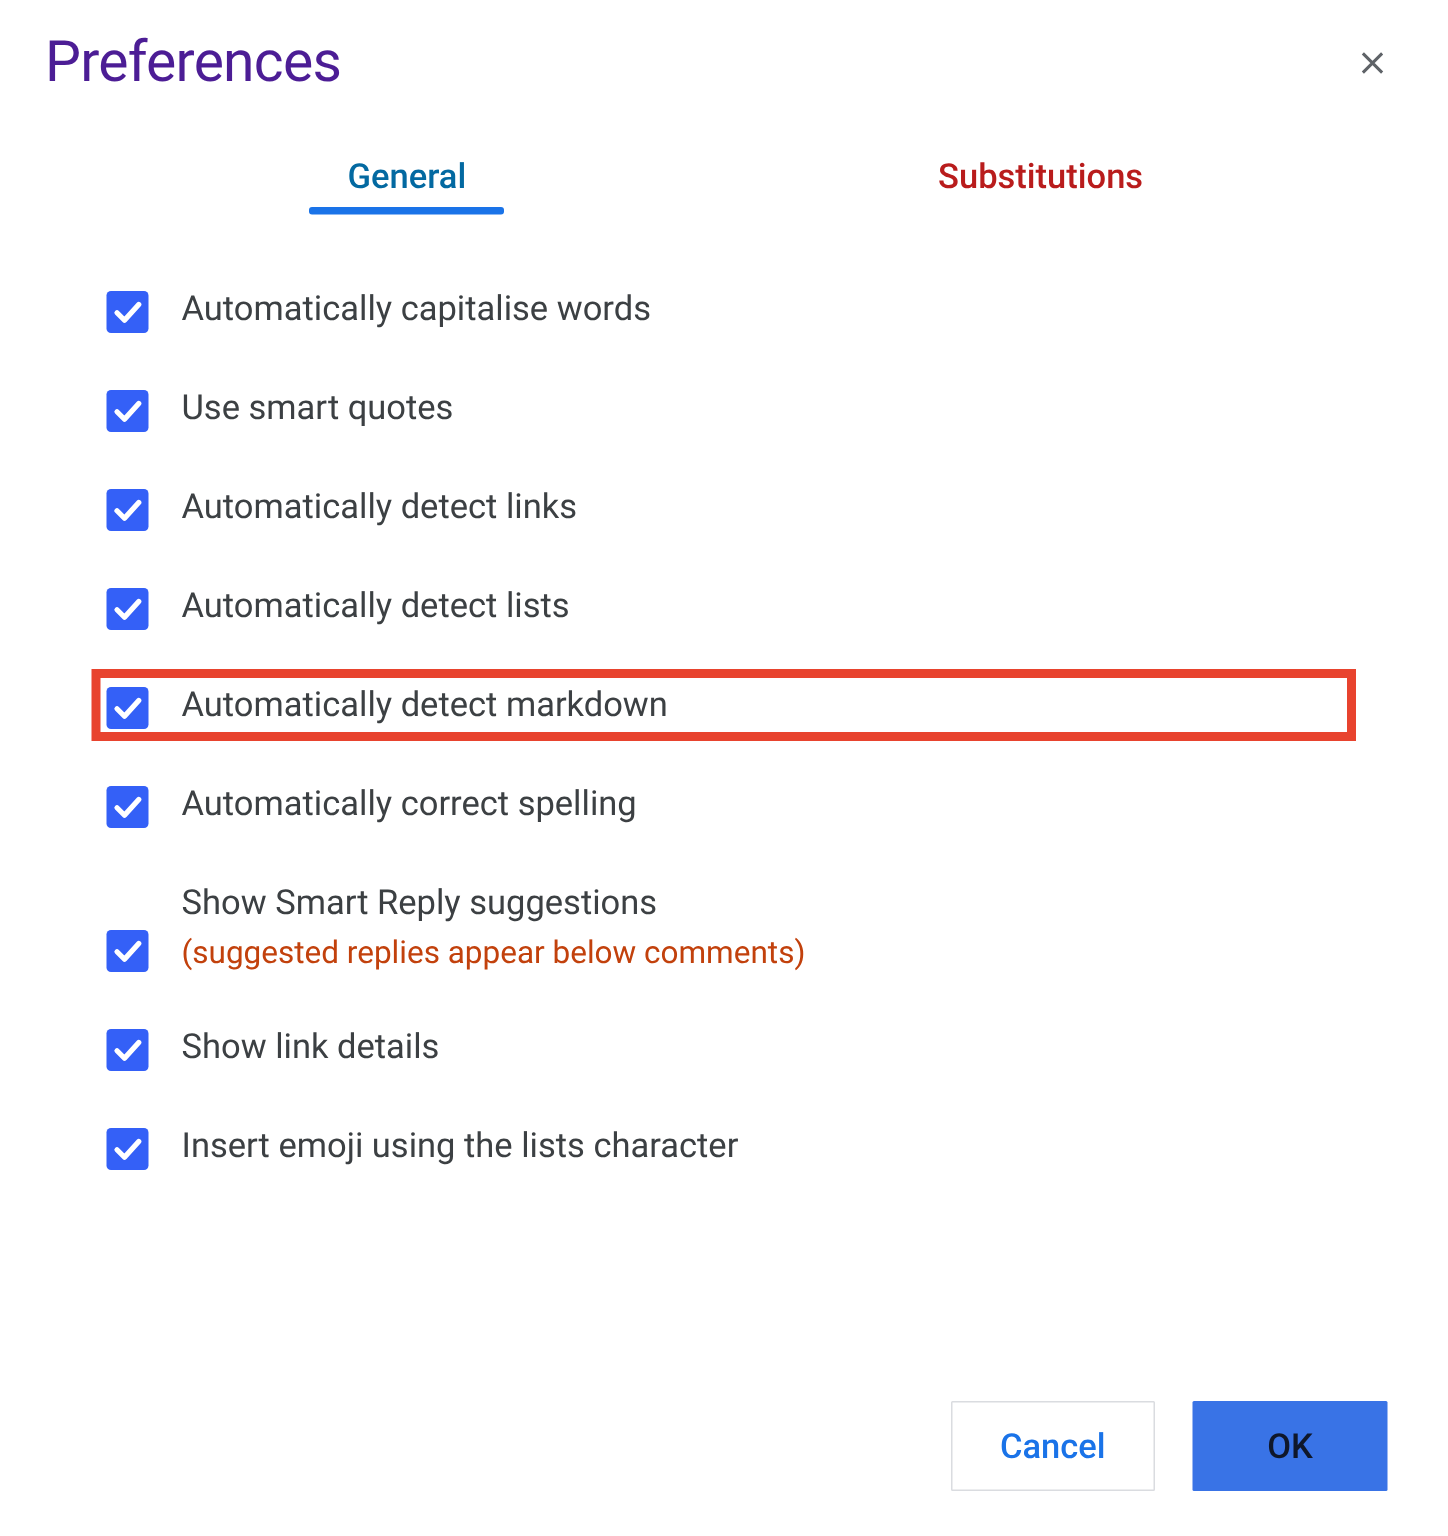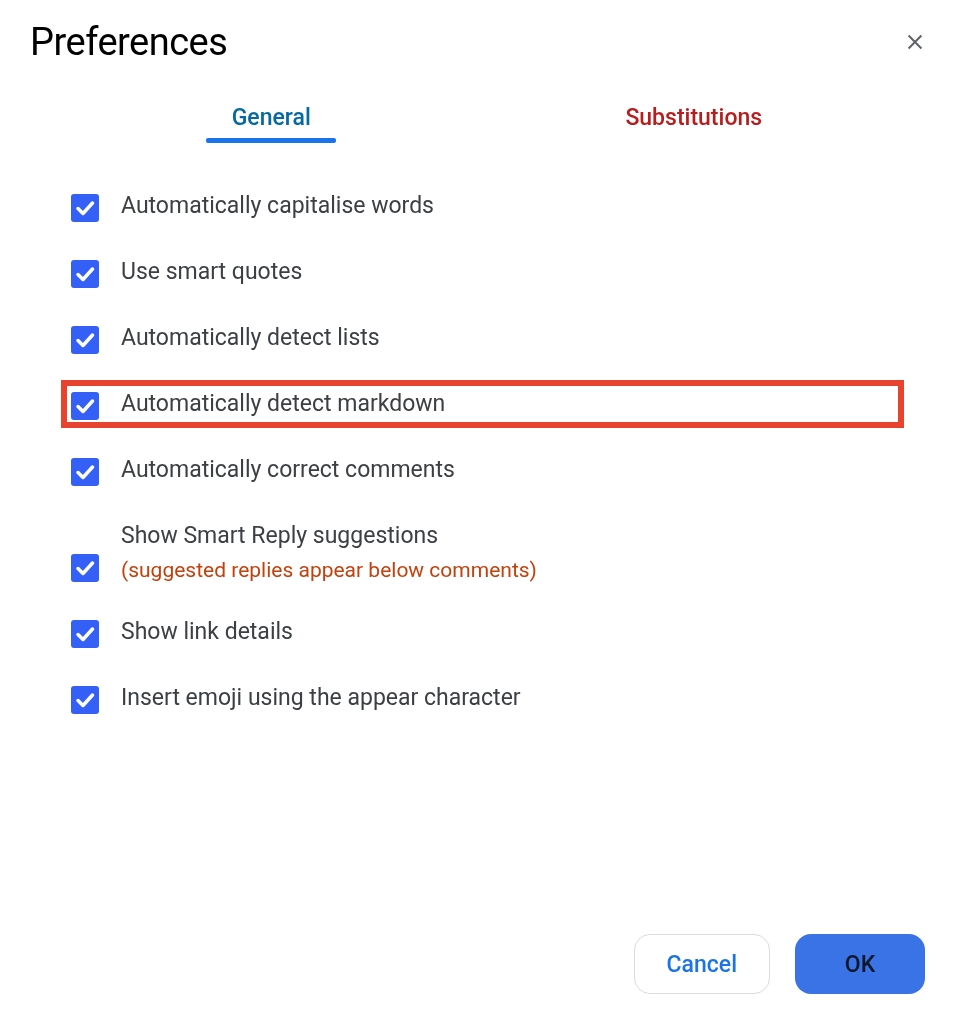--- a/index.html
+++ b/index.html
@@ -13,21 +13,21 @@
     }
     .header {
       display: flex;
       justify-content: space-between;
       align-items: center;
       margin-bottom: 40px;
     }
     .title {
       font-size: 38px;
       font-weight: 400;
-      color: #000000;
+      color: #4c1d95;
       letter-spacing: -0.5px;
     }
     .close-btn {
       width: 40px;
       height: 40px;
       display: flex;
       align-items: center;
       justify-content: center;
       cursor: pointer;
       color: #5f6368;
@@ -107,21 +107,21 @@
       bottom: 30px;
       right: 40px;
       display: flex;
       gap: 25px;
     }
     .btn {
       height: 60px;
       padding: 0 32px;
       font-size: 23px;
       font-weight: 500;
-      border-radius: 16px;
+      border-radius: 1px;
       cursor: pointer;
       display: flex;
       align-items: center;
       justify-content: center;
       min-width: 130px;
     }
     .btn-cancel {
       background: #fff;
       color: #1a73e8;
       border: 1px solid #dadce0;
@@ -166,20 +166,30 @@
     <div class="checkbox">
       <svg viewBox="0 0 24 24" fill="none" stroke="#fff" stroke-width="3.5" stroke-linecap="round" stroke-linejoin="round">
           <path d="M5 12.5 L10 17.5 L19.5 7"></path>
         </svg>
     </div>
     <div class="label-block">
       <span class="option-label">Use smart quotes</span>
     </div>
   </div>
 
+  <div class="option-row">
+    <div class="checkbox">
+      <svg viewBox="0 0 24 24" fill="none" stroke="#fff" stroke-width="3.5" stroke-linecap="round" stroke-linejoin="round">
+          <path d="M5 12.5 L10 17.5 L19.5 7"></path>
+        </svg>
+    </div>
+    <div class="label-block">
+      <span class="option-label">Automatically detect links</span>
+    </div>
+  </div>
 
   <div class="option-row">
     <div class="checkbox">
       <svg viewBox="0 0 24 24" fill="none" stroke="#fff" stroke-width="3.5" stroke-linecap="round" stroke-linejoin="round">
           <path d="M5 12.5 L10 17.5 L19.5 7"></path>
         </svg>
     </div>
     <div class="label-block">
       <span class="option-label">Automatically detect lists</span>
     </div>
@@ -196,21 +206,21 @@
     </div>
   </div>
 
   <div class="option-row">
     <div class="checkbox">
       <svg viewBox="0 0 24 24" fill="none" stroke="#fff" stroke-width="3.5" stroke-linecap="round" stroke-linejoin="round">
           <path d="M5 12.5 L10 17.5 L19.5 7"></path>
         </svg>
     </div>
     <div class="label-block">
-      <span class="option-label">Automatically correct comments</span>
+      <span class="option-label">Automatically correct spelling</span>
     </div>
   </div>
 
   <div class="option-row">
     <div class="checkbox">
       <svg viewBox="0 0 24 24" fill="none" stroke="#fff" stroke-width="3.5" stroke-linecap="round" stroke-linejoin="round">
           <path d="M5 12.5 L10 17.5 L19.5 7"></path>
         </svg>
     </div>
     <div class="label-block">
@@ -230,21 +240,21 @@
     </div>
   </div>
 
   <div class="option-row">
     <div class="checkbox">
       <svg viewBox="0 0 24 24" fill="none" stroke="#fff" stroke-width="3.5" stroke-linecap="round" stroke-linejoin="round">
           <path d="M5 12.5 L10 17.5 L19.5 7"></path>
         </svg>
     </div>
     <div class="label-block">
-      <span class="option-label">Insert emoji using the appear character</span>
+      <span class="option-label">Insert emoji using the lists character</span>
     </div>
   </div>
 
 </div>
 
 <div class="footer">
   <div class="btn btn-cancel">Cancel</div>
   <div class="btn btn-ok">OK</div>
 </div>
 

